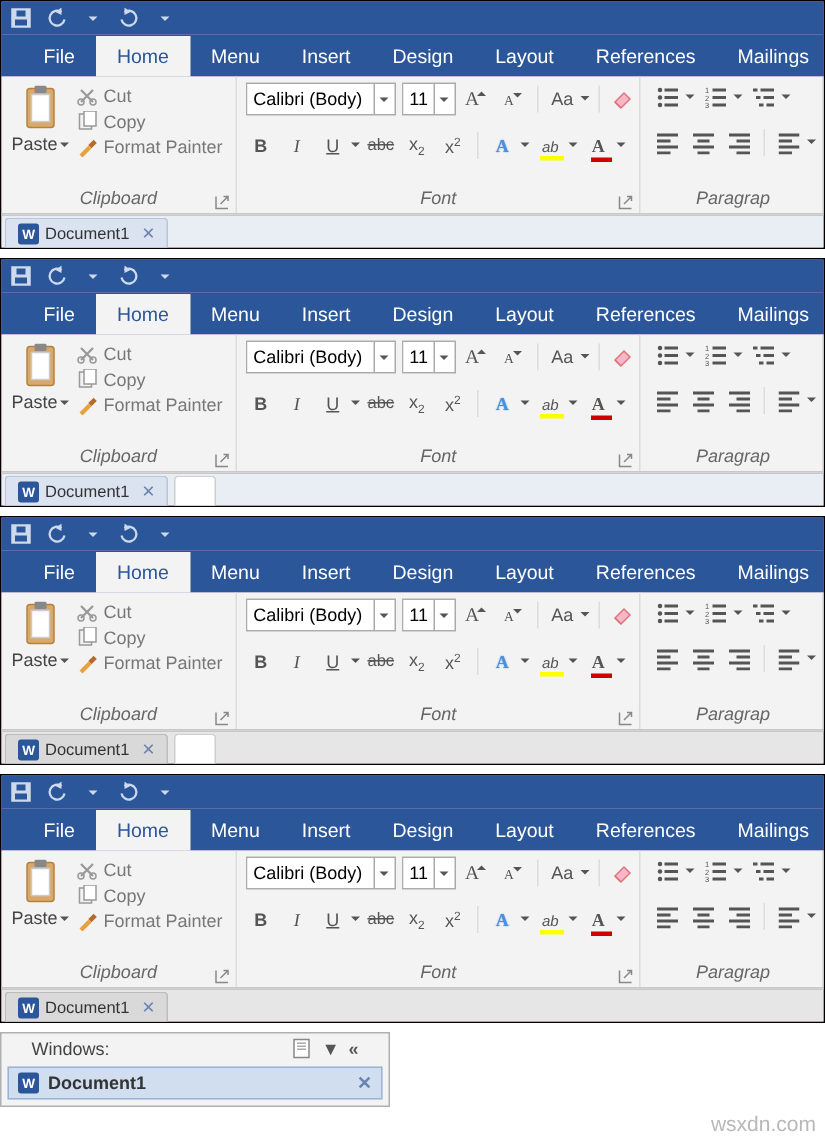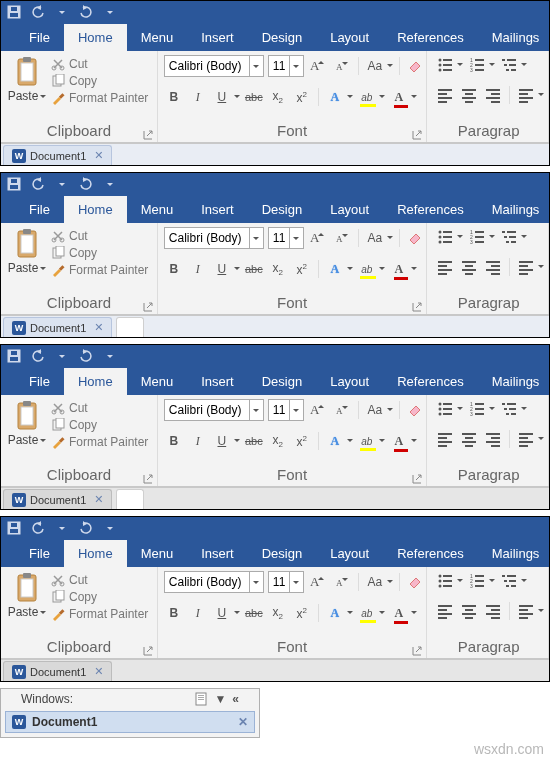--- a/index.html
+++ b/index.html
@@ -6,21 +6,21 @@
   body { margin: 0; padding: 0; font-family: "Segoe UI", Arial, sans-serif; font-size: 12px; background: #fff; width: 550px; }
   .window { border: 1px solid #000000; margin-bottom: 6px; background: #f9a8d4; }
   .qat { height: 22px; background: #2b579a; display: flex; align-items: center; padding-left: 6px; gap: 10px; }
   .qat .ic { width: 14px; height: 14px; display:flex; align-items:center; justify-content:center; color:#cfd9ec; cursor:pointer; }
   .tabs { height: 28px; background: #2b579a; display:flex; align-items:flex-end; padding-left: 14px; gap: 0; }
   .tab { color:#fff; padding: 6px 14px; font-size: 13px; cursor:pointer; }
   .tab.active { background:#f3f3f3; color:#2b579a; }
   .ribbon { background:#f3f3f3; display:flex; align-items:stretch; border-bottom:1px solid #c8c8c8; height: 92px; }
   .group { border-right:1px solid #dcdcdc; display:flex; flex-direction:column; }
   .group-body { flex:1; display:flex; align-items:flex-start; padding:4px 6px 0 6px; gap:4px; }
-  .group-label { text-align:center; font-size:15px; color:#666; padding:1px 0 3px 0; position:relative; }
+  .group-label { text-align:center; font-size:12px; color:#666; padding:1px 0 3px 0; position:relative;font-style:italic; }
   .dialog-launcher { position:absolute; right:4px; bottom:2px; width:10px; height:10px; color:#888; cursor:pointer; }
   
   .paste-btn { display:flex; flex-direction:column; align-items:center; width:40px; padding-top:2px; cursor:pointer; }
   .paste-btn .picon { width:26px; height:30px; }
   .paste-btn .lbl { font-size:12px; color:#444; margin-top:2px; display:flex; align-items:center; gap:2px;}
   .mini-list { display:flex; flex-direction:column; gap:3px; padding-top:2px; }
   .mini-item { display:flex; align-items:center; gap:4px; color:#777; cursor:pointer; }
   .mini-item svg { width:14px; height:14px; flex:0 0 14px; }
   
   .font-group { min-width: 250px; }

